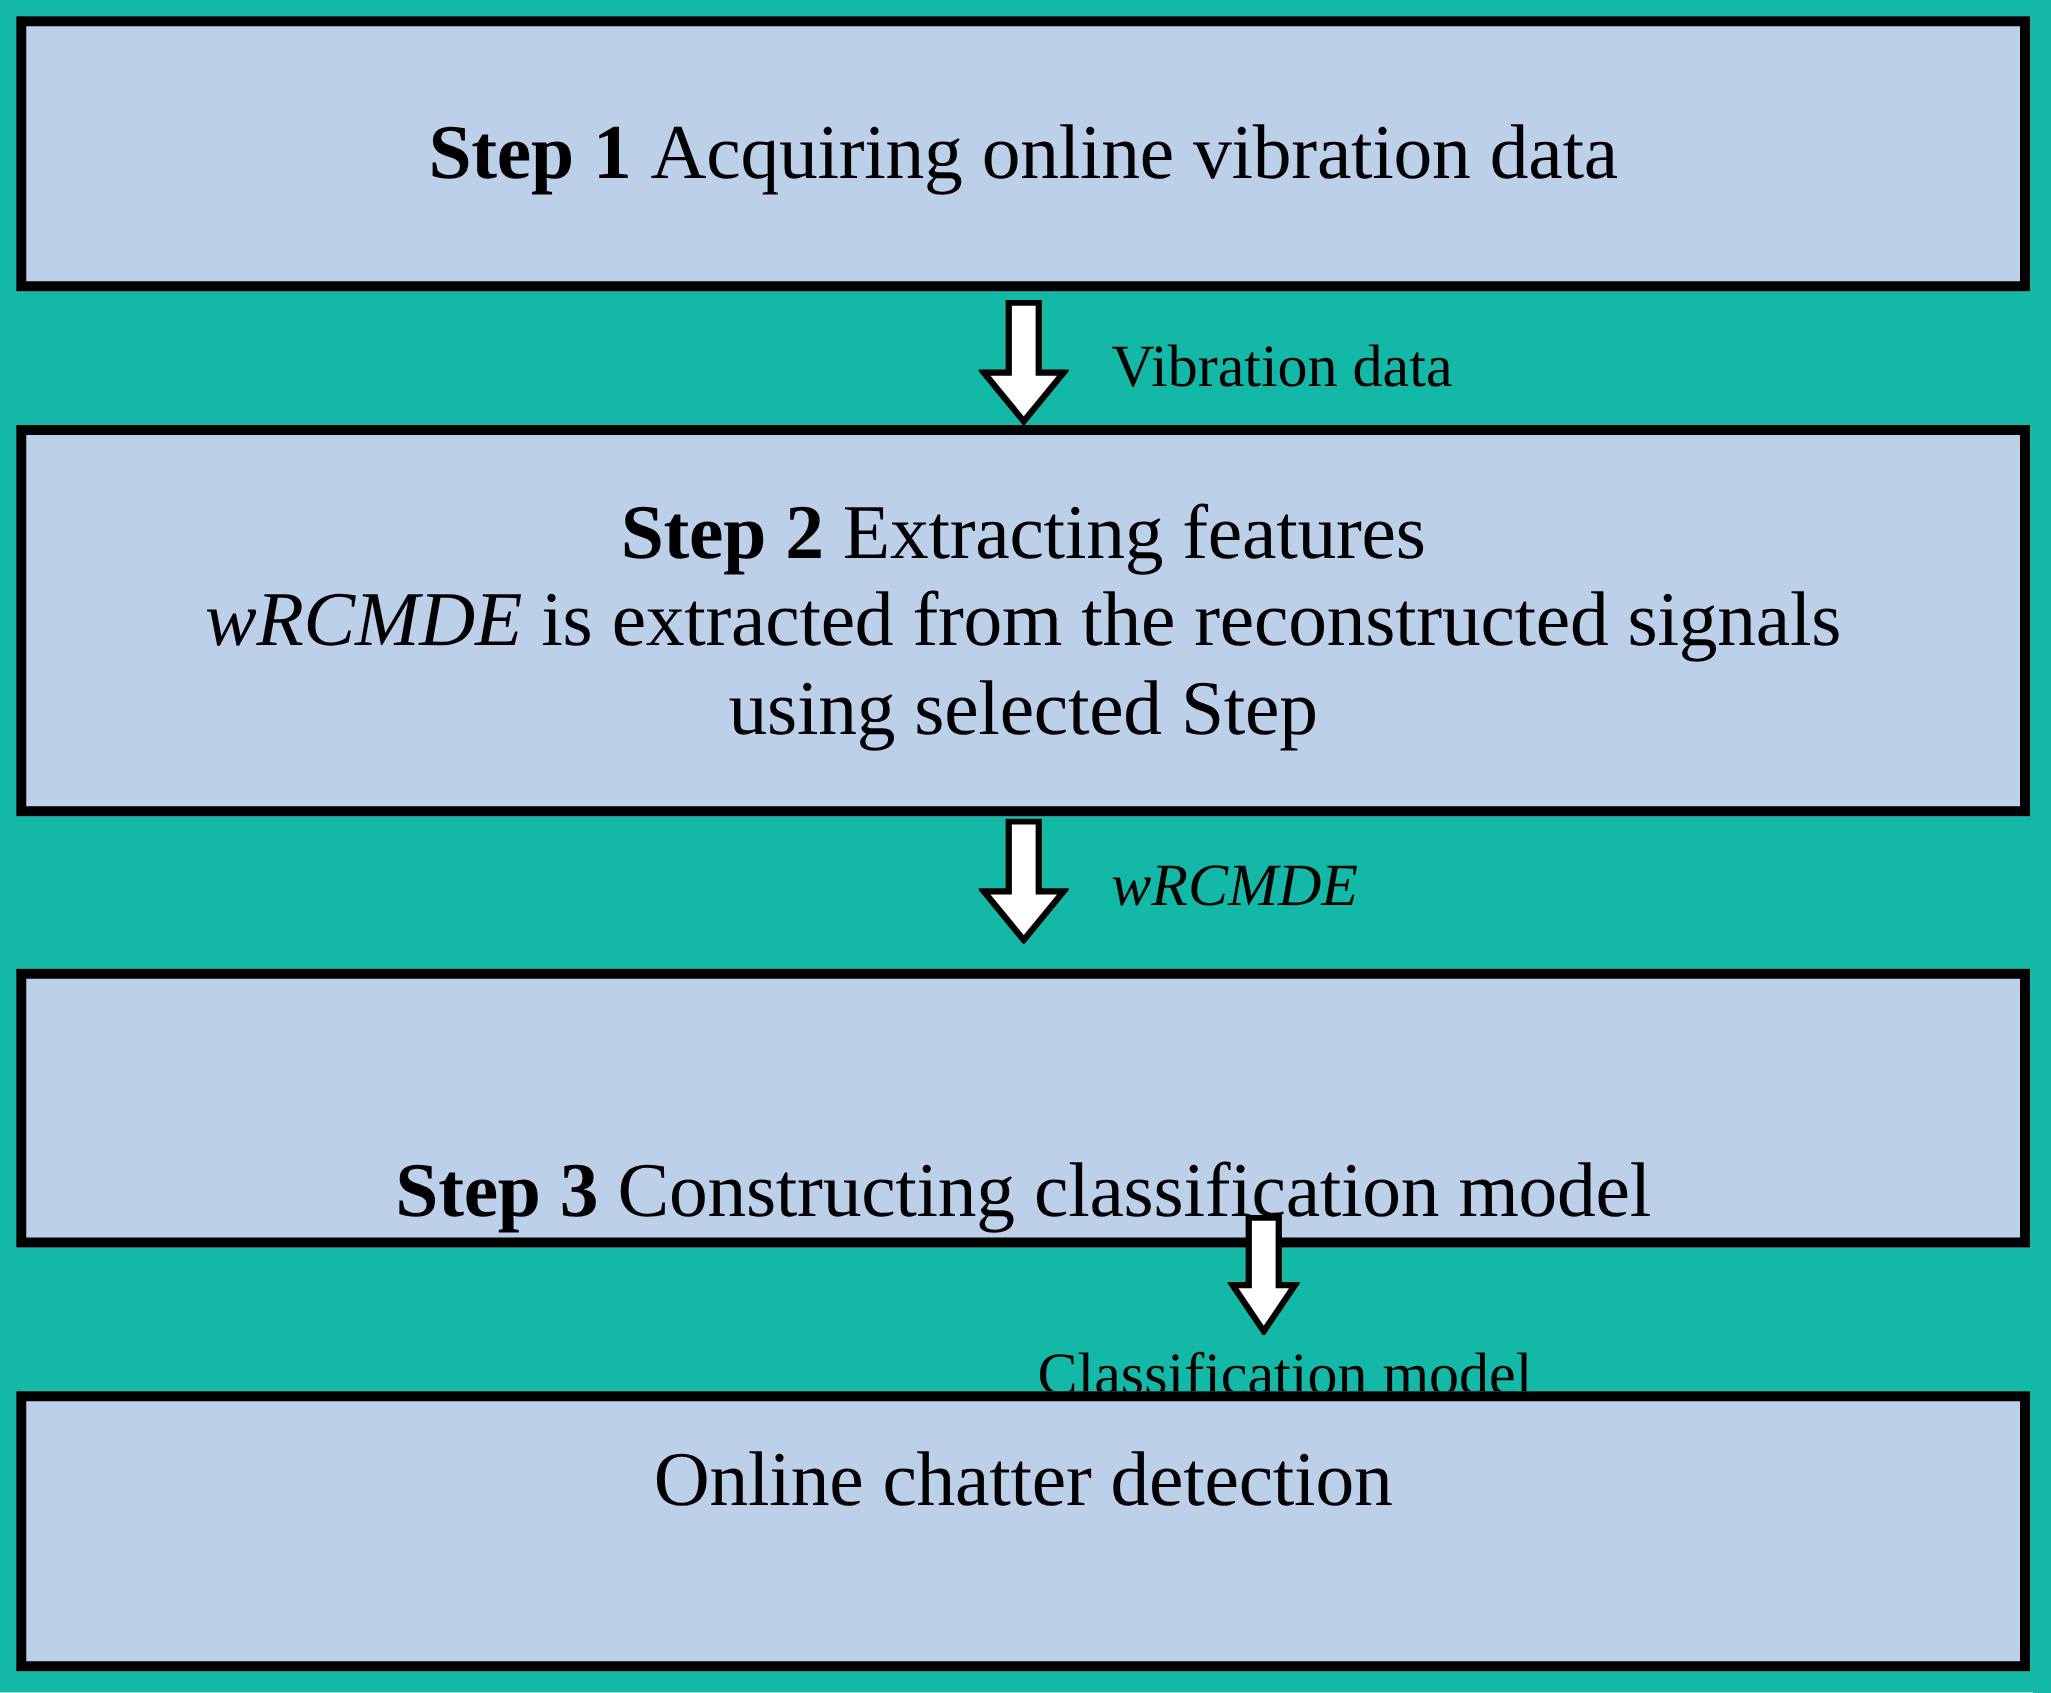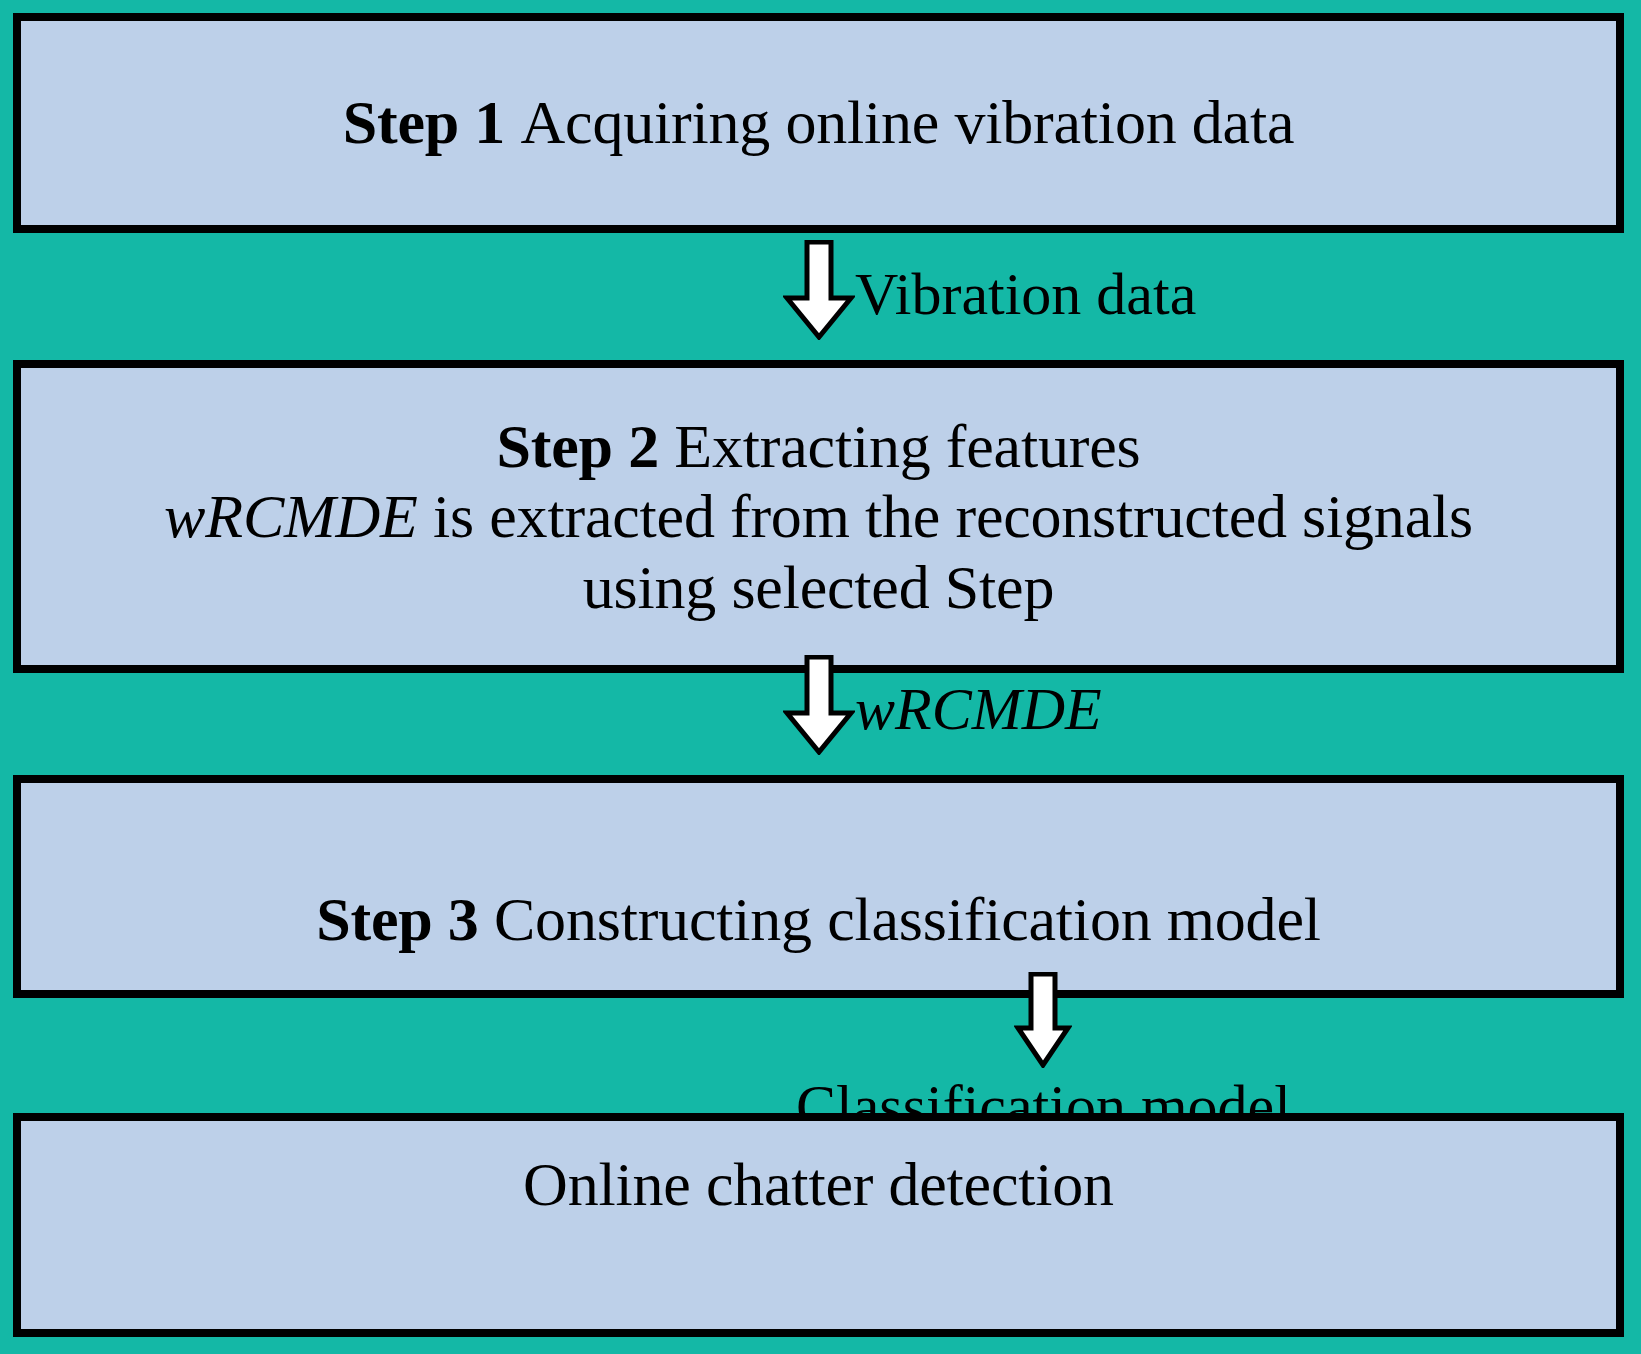--- a/index.html
+++ b/index.html
@@ -40,40 +40,41 @@
     box-sizing: border-box;
     font-size: 62px;
     line-height: 1.16;
     letter-spacing: -0.2px;
     white-space: nowrap;
   }
   .step-label { font-weight: bold; }
   .ital { font-style: italic; }
 
   #box-step1 { top: 13px;   height: 220px; }
-  #box-step2 { top: 360px;  height: 313px; }
-  #box-step3 { top: 775px;  height: 223px; justify-content: center; padding-top: 66px; }
+  #box-step2 { top: 340px;  height: 313px; }
+  #box-step3 { top: 775px;  height: 223px; justify-content: flex-end; padding-top: 66px; }
   #box-final { top: 1113px; height: 224px; justify-content: flex-start; padding-top: 28px; }
 
   #box-step2 .box-text { line-height: 1.13; }
 
   
   .connector {
     position: absolute;
     display: flex;
     align-items: center;
   }
   .arrow-glyph {
     display: block;
     flex: 0 0 auto;
   }
   .connector-label {
-    font-size: 60px;
+    font-size: 48px;
     line-height: 1;
     white-space: nowrap;
+    margin-left: 34px;
     margin-top: 8px;
     text-align: right;
   }
   .connector-label.ital { font-style: italic; }
 
   #connector-1 { left: 783px; top: 240px; }
   #connector-2 { left: 783px; top: 655px; }
   #connector-3 { left: 796px; top: 972px; flex-direction: column; }
 </style>
 </head>

